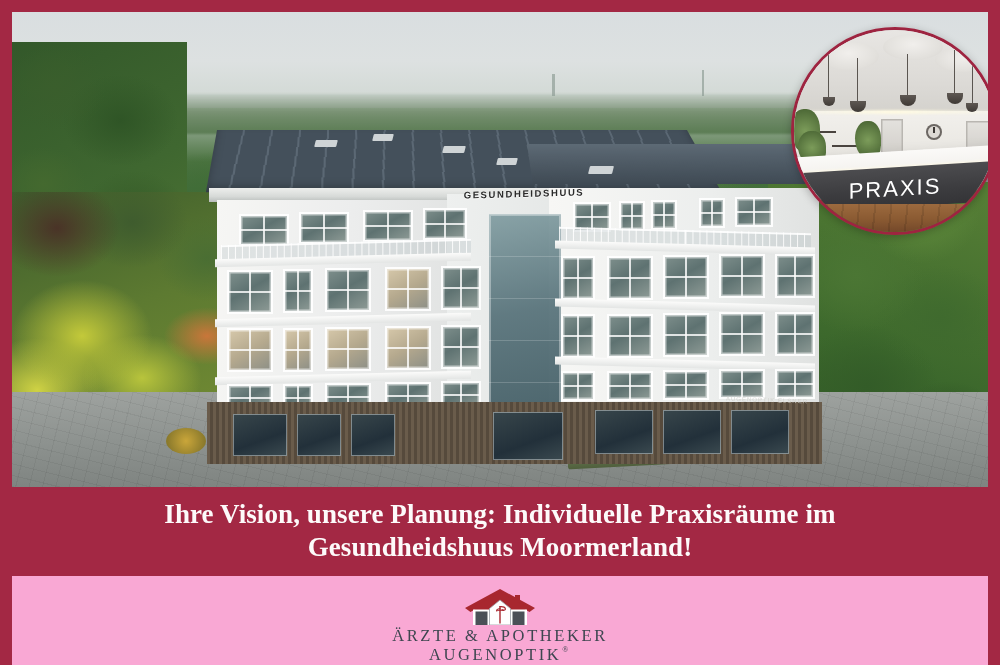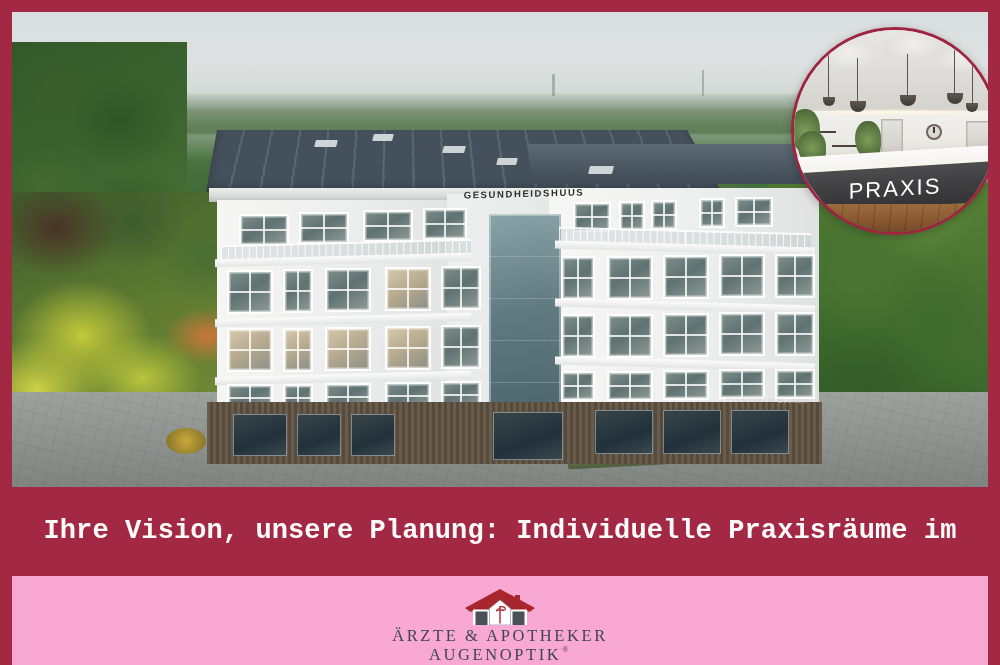--- a/index.html
+++ b/index.html
@@ -279,21 +279,21 @@
   }
 
   
   .caption{
     position:absolute;left:0;top:487px;width:1000px;height:88px;
     background:#A32844;
     display:flex;flex-direction:column;align-items:center;justify-content:center;
   }
   .cap-line{
     color:#fdfafa;
-    font-family:Liberation Mono, monospace;
+    font-family:Liberation Serif, serif;
     font-weight:700;font-size:27px;line-height:33px;
     text-align:center;letter-spacing:.1px;
     white-space:nowrap;
   }
 
   
   .logoband{
     position:absolute;left:12px;top:576px;width:976px;height:99px;
     background:#f9a8d4;
     display:flex;flex-direction:column;align-items:center;justify-content:center;
@@ -484,20 +484,21 @@
       <div class="c-counter"></div>
       <div class="c-glow"></div>
       <div class="c-counter-face"></div>
       <div class="c-praxis">PRAXIS</div>
       <div class="c-floor"></div>
     </div>
   </div>
 
   <div class="caption">
     <div class="cap-line">Ihre Vision, unsere Planung: Individuelle Praxisräume im</div>
+    <div class="cap-line">Gesundheidshuus Moormerland!</div>
   </div>
 
   <div class="logoband">
     <div class="logo">
       <div class="logo-mark">
         <svg viewBox="0 0 74 37" width="74" height="37" aria-hidden="true">
 
           <path d="M37 1 L72 20 L66.5 24 L37 7.5 L7.5 24 L2 20 Z" fill="#A8272F"></path>
           <path d="M37 4.5 L62 18 L62 24 L12 24 L12 18 Z" fill="#A8272F"></path>
 

